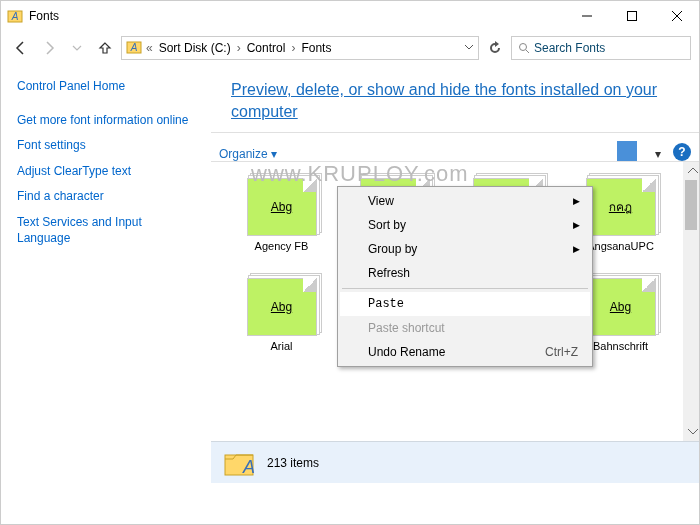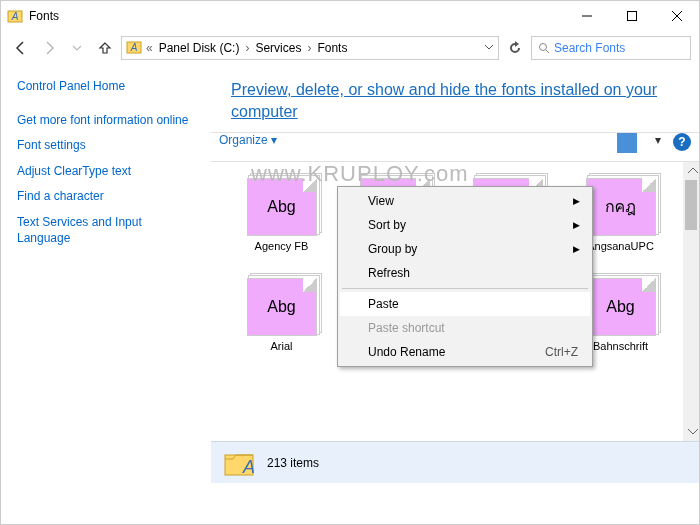--- a/index.html
+++ b/index.html
@@ -8,46 +8,46 @@
 .titlebar .icon { width: 16px; height: 16px; margin-right: 6px; }
 .titlebar .title { font-size: 12px; flex: 1; }
 .winbtns { display: flex; }
 .winbtns div { width: 45px; height: 30px; display: flex; align-items: center; justify-content: center; font-size: 12px; }
 .navbar { height: 34px; display: flex; align-items: center; padding: 0 8px; gap: 4px; }
 .nav-arrow { width: 24px; height: 24px; display: flex; align-items: center; justify-content: center; color: #555; }
 .nav-arrow.disabled { color: #bbb; }
 .breadcrumb { flex: 1; border: 1px solid #ccc; height: 24px; display: flex; align-items: center; padding: 0 4px; font-size: 12px; gap: 2px; }
 .breadcrumb .chev { color: #666; padding: 0 2px; }
 .breadcrumb .seg { padding: 0 2px; }
-.searchbox { width: 160px; border: 1px solid #ccc; height: 24px; display: flex; align-items: center; padding: 0 6px; font-size: 12px; color: #3b82f6; }
+.searchbox { width: 180px; border: 1px solid #ccc; height: 24px; display: flex; align-items: center; padding: 0 6px; font-size: 12px; color: #0c4a6e; }
 .refresh { width: 24px; height: 24px; display: flex; align-items: center; justify-content: center; }
 .main { display: flex; height: 418px; }
 .sidebar { width: 210px; padding: 14px 16px; font-size: 12px; }
 .sidebar a { color: #0066cc; text-decoration: none; display: block; margin-bottom: 10px; line-height: 1.3; }
 .sidebar .seealso { margin-top: 180px; color: #666; font-size: 12px; }
 .content { flex: 1; display: flex; flex-direction: column; position: relative; }
 .heading { color: #1a6ec1; font-size: 16px; font-weight: 400; padding: 14px 20px 8px 20px; line-height: 1.4; text-decoration: underline; }
-.toolbar { height: 30px; border-top: 1px solid #e0e0e0; border-bottom: 1px solid #e0e0e0; display: flex; align-items: flex-start; padding: 0 8px; font-size: 12px; }
+.toolbar { height: 30px; border-top: 1px solid #e0e0e0; border-bottom: 1px solid #e0e0e0; display: flex; align-items: flex-end; padding: 0 8px; font-size: 12px; }
 .toolbar .org { color: #1a6ec1; }
 .toolbar .spacer { flex: 1; }
 .toolbar .viewbtn { width: 20px; height: 20px; background: #4a90d9; margin-right: 18px; }
 .toolbar .help { width: 18px; height: 18px; border-radius: 50%; background: #1a6ec1; color: #fff; display: flex; align-items: center; justify-content: center; font-size: 12px; font-weight: bold; }
 .grid-area { flex: 1; overflow: hidden; position: relative; padding: 10px 4px 0 18px; }
 .font-grid { display: grid; grid-template-columns: repeat(4, 105px); gap: 6px 8px; }
 .font-item { display: flex; flex-direction: column; align-items: center; font-size: 11px; text-align: center; }
-.font-icon { width: 70px; height: 58px; border: 1px solid #ccc; background: #f0abfc; display: flex; align-items: center; justify-content: center; font-size: 16px; position: relative; box-shadow: 2px -2px 0 #fff, 2px -2px 0 1px #ccc, 4px -4px 0 #fff, 4px -4px 0 1px #ccc; margin: 6px 0 4px 0; }
+.font-icon { width: 70px; height: 58px; border: 1px solid #ccc; background: #bef264; display: flex; align-items: center; justify-content: center; font-size: 12px; position: relative; box-shadow: 2px -2px 0 #fff, 2px -2px 0 1px #ccc, 4px -4px 0 #fff, 4px -4px 0 1px #ccc; margin: 6px 0 4px 0; text-decoration: underline; }
 .font-icon::before { content: ""; position: absolute; top: -1px; right: -1px; width: 14px; height: 14px; background: linear-gradient(135deg, #fff 50%, #ccc 50%); }
 .font-label { max-width: 100px; line-height: 1.2; min-height: 26px; }
 .scrollbar { position: absolute; right: 0; top: 0; bottom: 0; width: 16px; background: #f0f0f0; }
 .scrollbar .thumb { position: absolute; left: 2px; right: 2px; top: 18px; height: 50px; background: #c0c0c0; }
 .statusbar { height: 42px; background: #e8f1fb; border-top: 1px solid #d0d8e0; display: flex; align-items: center; padding: 0 12px; font-size: 12px; gap: 12px; }
 .statusbar .sicon { width: 32px; height: 32px; }
 .ctxmenu { position: absolute; left: 336px; top: 185px; width: 256px; background: #f2f2f2; border: 1px solid #a0a0a0; box-shadow: 2px 2px 4px rgba(0,0,0,0.3); font-size: 12px; z-index: 100; padding: 2px; }
 .ctxmenu .mi { height: 24px; display: flex; align-items: center; padding: 0 28px 0 28px; position: relative; }
-.ctxmenu .mi.hl { background: #fff; }
+.ctxmenu .mi.hl { background: #fff; font-family: Liberation Mono, monospace; }
 .ctxmenu .mi.disabled { color: #999; }
 .ctxmenu .mi .arrow { position: absolute; right: 10px; }
 .ctxmenu .mi .shortcut { position: absolute; right: 12px; color: #555; }
 .ctxmenu .sep { height: 1px; background: #c8c8c8; margin: 3px 2px; }
 .watermark { position: absolute; left: 250px; top: 160px; font-size: 22px; color: #bbb; letter-spacing: 1px; z-index: 5; pointer-events: none; }
 .folder-icon { display: inline-block; }
 </style>
 </head>
 <body>
 
@@ -101,23 +101,23 @@
       </svg>
   </div>
   <div class="breadcrumb">
     <span class="folder-icon">
       <svg width="16" height="16">
           <rect x="1" y="3" width="14" height="11" fill="#ffd76a" stroke="#c9a227"></rect>
           <text x="8" y="12" font-size="10" text-anchor="middle" fill="#3a6fb7" font-family="serif" font-style="italic">A</text>
         </svg>
     </span>
     <span class="chev">«</span>
-    <span class="seg">Panel Disk (C:)</span>
+    <span class="seg">Sort Disk (C:)</span>
     <span class="chev">›</span>
-    <span class="seg">Services</span>
+    <span class="seg">Control</span>
     <span class="chev">›</span>
     <span class="seg">Fonts</span>
     <span style="flex:1"></span>
     <span><svg width="10" height="10">
           <path d="M1 3 L5 7 L9 3" fill="none" stroke="#555"></path>
         </svg></span>
   </div>
   <div class="refresh">
     <svg width="14" height="14">
         <path d="M12 7 A5 5 0 1 1 7 2 L7 0 L11 3 L7 6 L7 4 A3 3 0 1 0 10 7 Z" fill="#555"></path>

